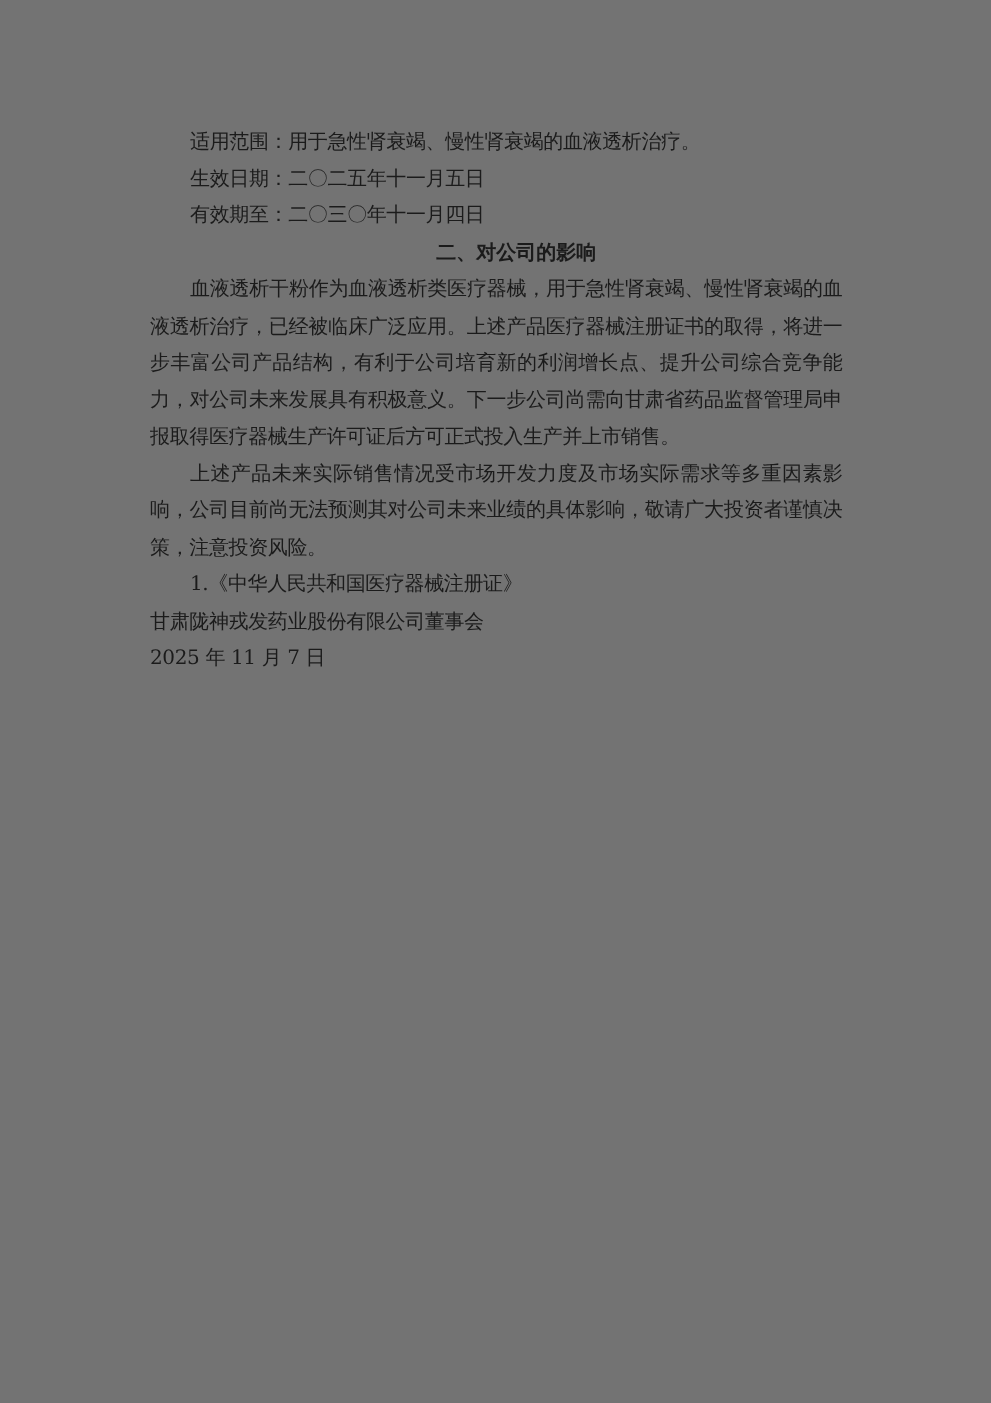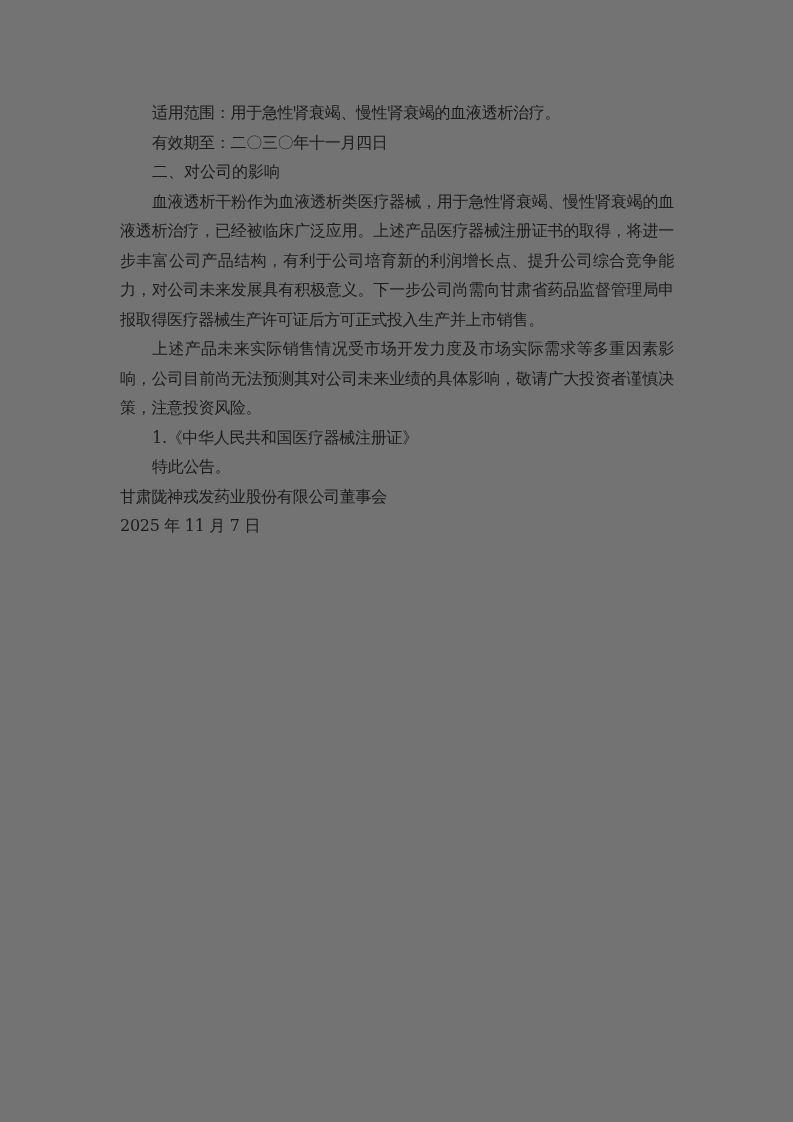--- a/index.html
+++ b/index.html
@@ -22,22 +22,23 @@
     overflow: hidden;
   }
   .page p, .page h2 {
     margin: 0;
     font-size: 16px;
   }
   .indent { text-indent: 2em; }
   .justify { text-align: justify; }
   .heading {
     font-family: "DejaVu Sans", "Liberation Sans", sans-serif;
-    font-weight: 400;
+    font-weight: 700;
     letter-spacing: 0;
+    text-align: center;
   }
   .h-impact { margin-top: 4px; }
   .p-impact-1 { margin-top: 3px; }
   .p-impact-2 { margin-top: 8px; }
   .h-ref { margin-top: 4px; }
   .item { margin-top: 3px; }
   .closing { margin-top: 30px; }
   .signature {
     margin-top: 43px;
     text-align: left;
@@ -46,25 +47,25 @@
     margin-top: 3px;
     text-align: left;
     padding-right: 63px;
   }
 </style>
 </head>
 <body>
 
 <div class="page">
   <p class="indent">适用范围：用于急性肾衰竭、慢性肾衰竭的血液透析治疗。</p>
+  <p class="indent">生效日期：二〇二五年十一月五日</p>
   <p class="indent">有效期至：二〇三〇年十一月四日</p>
 
   <h2 class="heading indent h-impact">二、对公司的影响</h2>
   <p class="indent justify p-impact-1">血液透析干粉作为血液透析类医疗器械，用于急性肾衰竭、慢性肾衰竭的血液透析治疗，已经被临床广泛应用。上述产品医疗器械注册证书的取得，将进一步丰富公司产品结构，有利于公司培育新的利润增长点、提升公司综合竞争能力，对公司未来发展具有积极意义。下一步公司尚需向甘肃省药品监督管理局申报取得医疗器械生产许可证后方可正式投入生产并上市销售。</p>
   <p class="indent justify p-impact-2">上述产品未来实际销售情况受市场开发力度及市场实际需求等多重因素影响，公司目前尚无法预测其对公司未来业绩的具体影响，敬请广大投资者谨慎决策，注意投资风险。</p>
 
   <p class="indent item">1.《中华人民共和国医疗器械注册证》</p>
 
-  <p class="indent closing">特此公告。</p>
 
   <p class="signature">甘肃陇神戎发药业股份有限公司董事会</p>
   <p class="date">2025 年 11 月 7 日</p>
 </div>
 
 </body></html>

